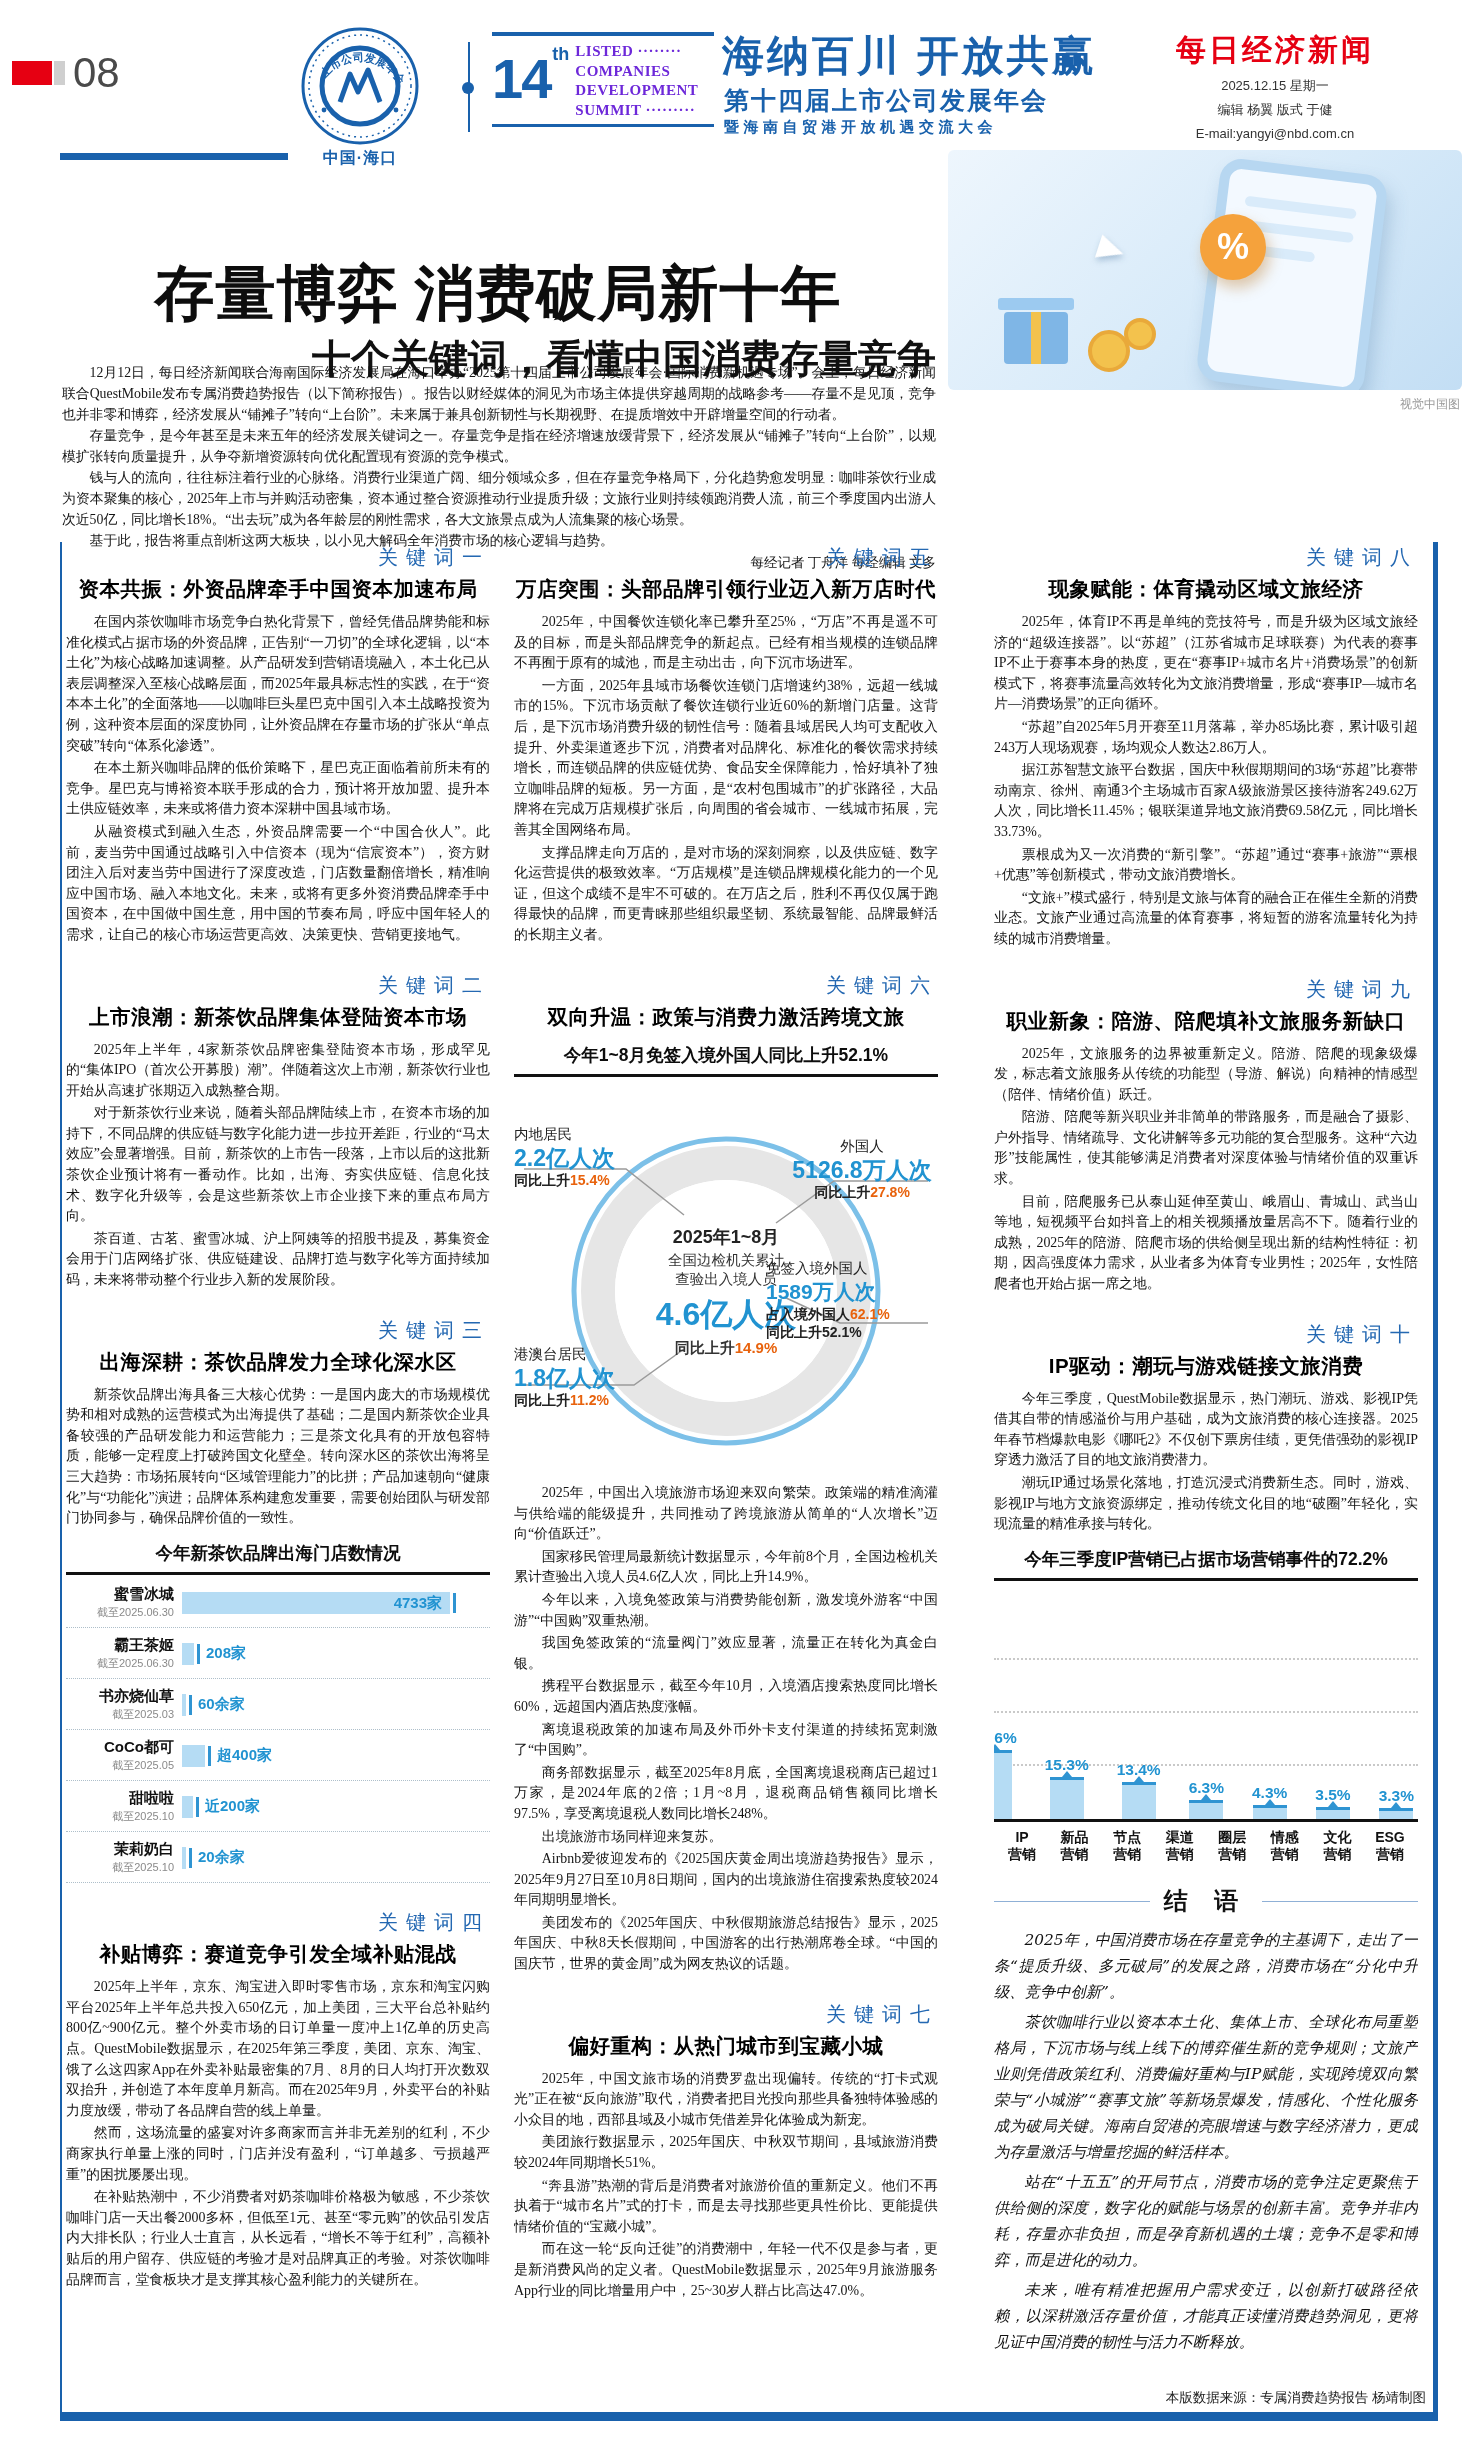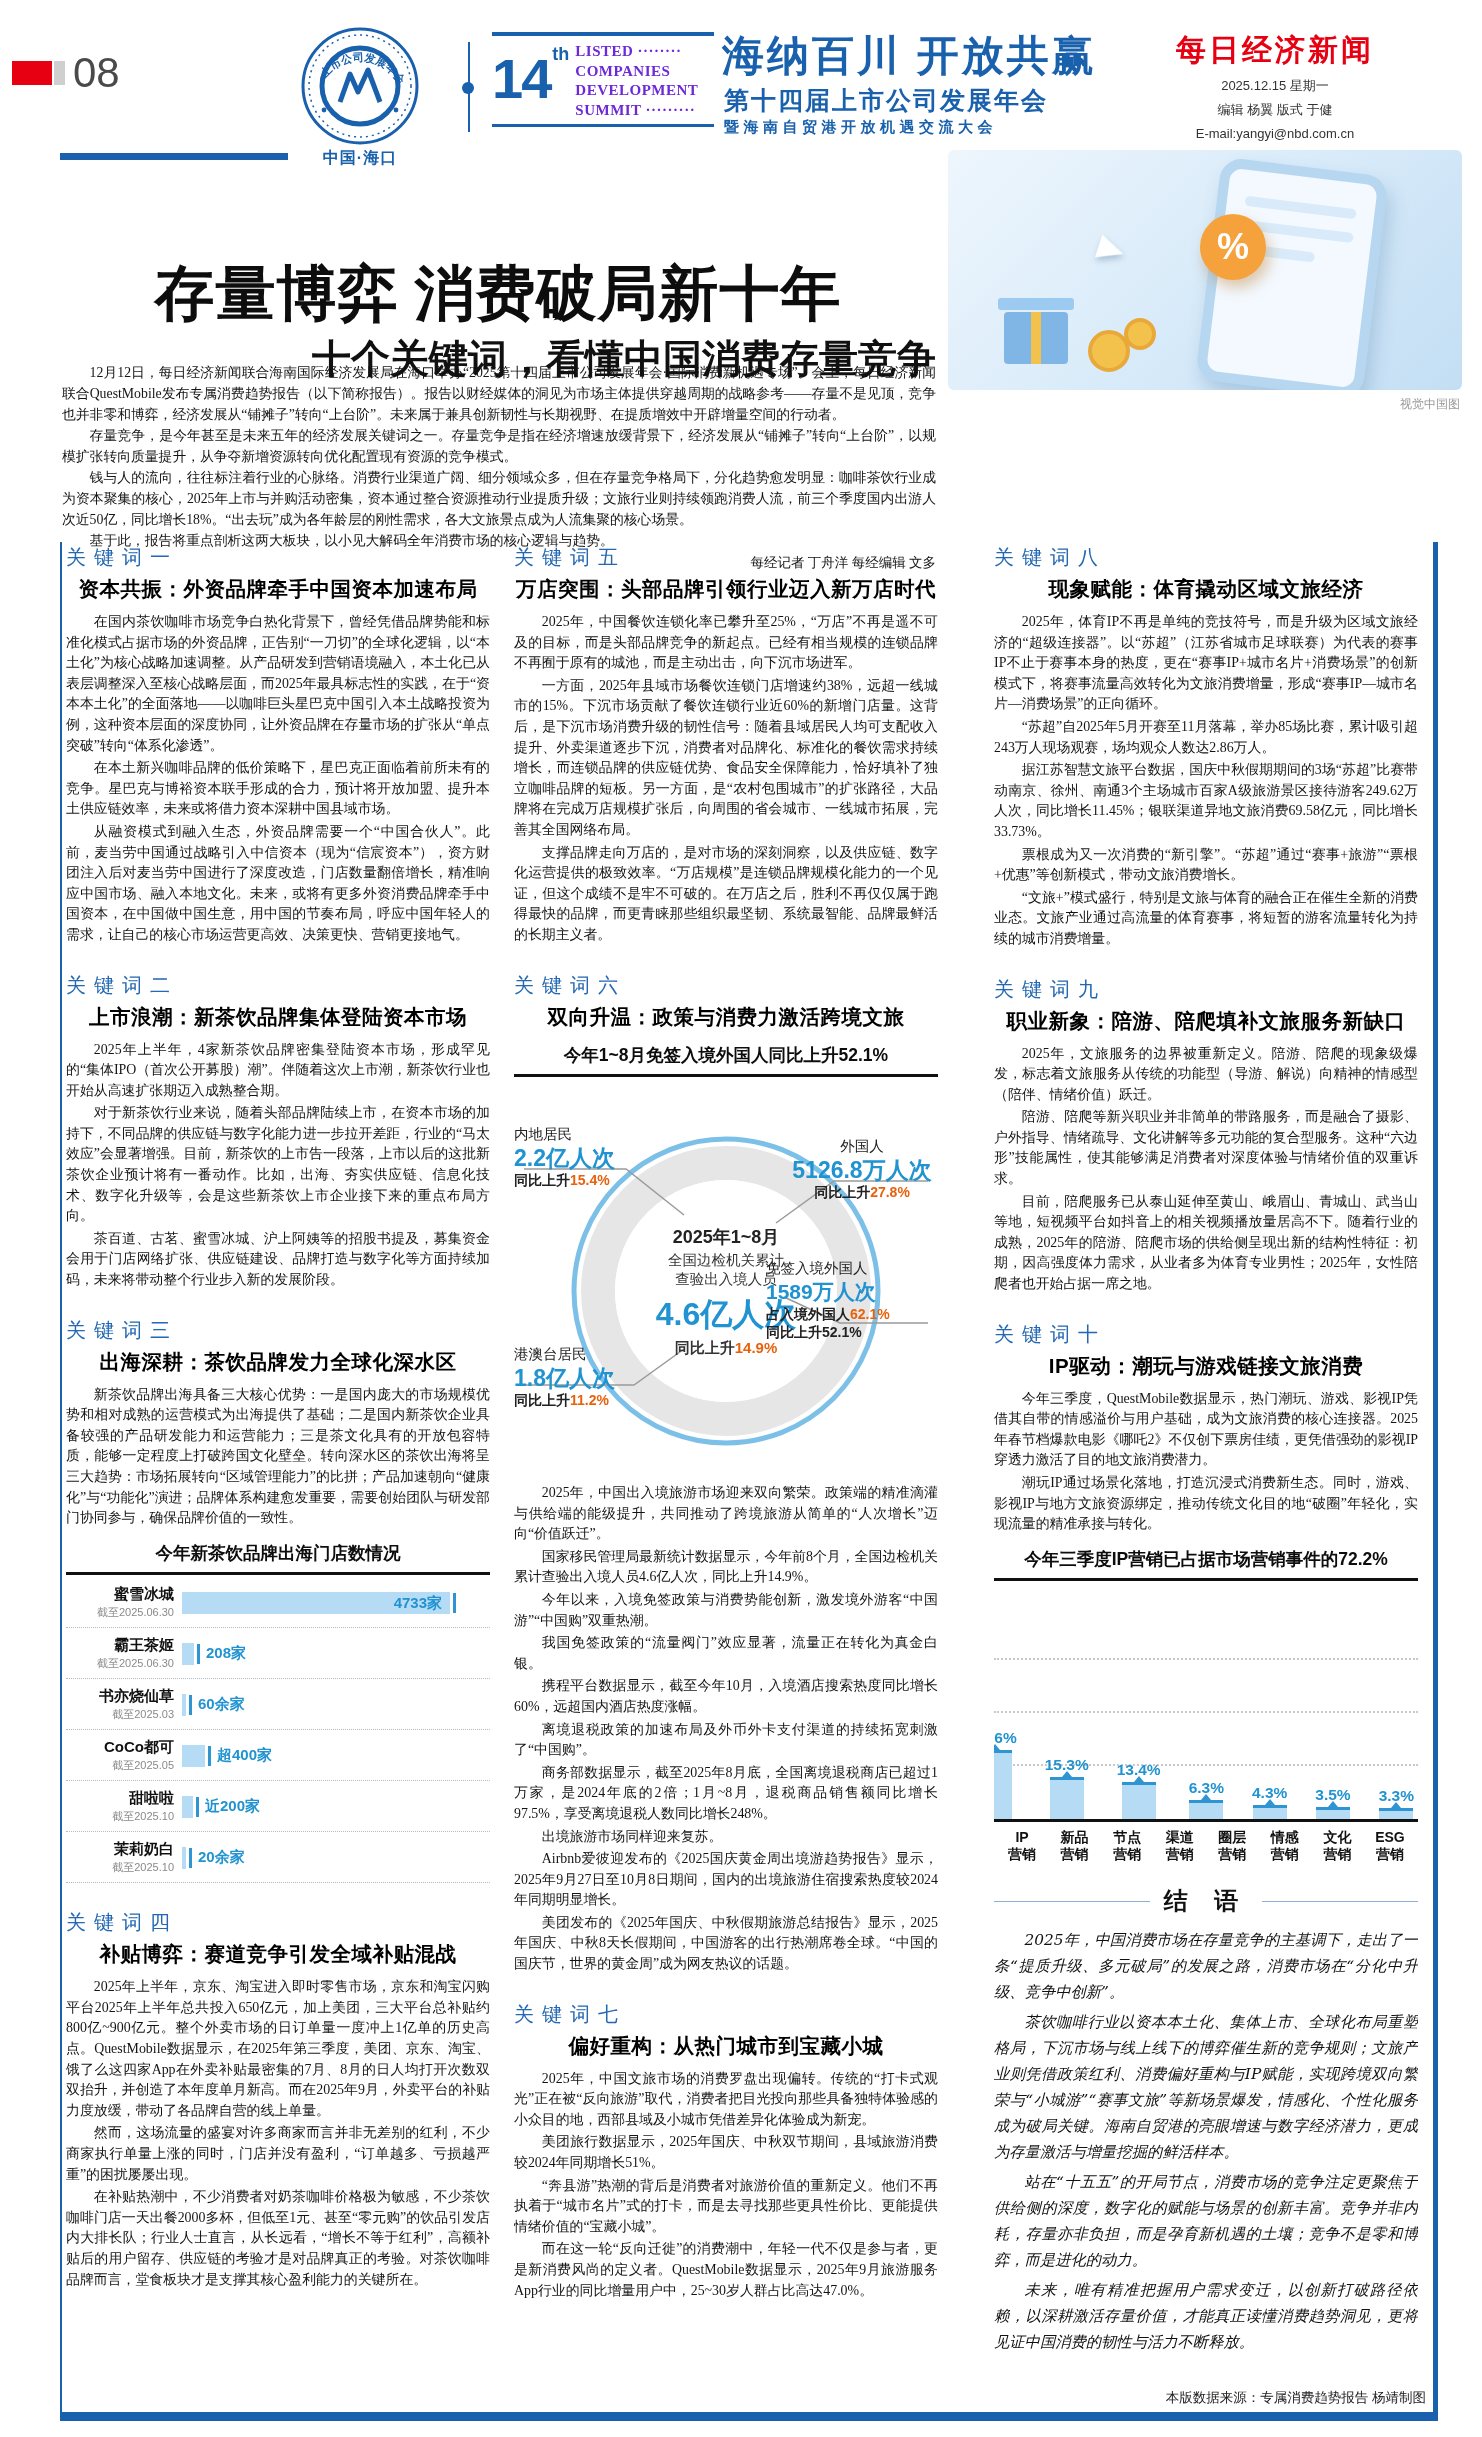--- a/index.html
+++ b/index.html
@@ -53,21 +53,21 @@
             font-family:"Liberation Serif","DejaVu Serif",serif;font-weight:900;font-size:60px;color:#0d0d0d;letter-spacing:1px;}
   .mh-sub{position:absolute;left:60px;top:300px;width:876px;text-align:right;
           font-family:"Liberation Serif","DejaVu Serif",serif;font-weight:700;font-size:39px;color:#101010;}
   .intro{position:absolute;left:62px;top:362px;width:874px;}
   .intro p{font-family:"Liberation Serif","DejaVu Serif",serif;font-size:13.8px;line-height:21px;
            text-align:justify;text-indent:2em;margin:0;color:#141414;}
   .byline{text-align:right;font-size:13.5px;margin-top:3px;font-family:"Liberation Serif",serif;color:#141414;}
   
   .ncol{position:absolute;top:542px;width:424px;height:1862px;overflow:hidden;}
   #col1{left:66px;} #col2{left:514px;} #col3{left:994px;}
-  .kicker{margin:26px 0 4px;text-align:left;color:#2468b2;font-family:Liberation Serif, serif;
+  .kicker{margin:26px 0 4px;text-align:right;color:#2468b2;font-family:Liberation Serif, serif;
           font-size:20px;letter-spacing:8px;}
   .sec:first-child .kicker{margin-top:2px;}
   .sec-title{text-align:center;font-weight:bold;font-size:20.5px;color:#000;margin:0 0 9px;letter-spacing:0.5px;}
   .body p{font-family:"Liberation Serif","DejaVu Serif",serif;font-size:13.9px;line-height:20.6px;
           text-align:justify;text-indent:2em;margin:0 0 2px;color:#141414;}
   
   .chart{margin-top:12px;}
   .chart-title{text-align:center;font-weight:bold;font-size:17.5px;color:#0d0d0d;margin-bottom:7px;}
   .chart-rule{height:3.5px;background:#111;margin-bottom:2px;}
   .hrow{display:flex;align-items:center;padding:8px 0 7px;border-bottom:1px dotted #aebfca;justify-content:space-between;}

